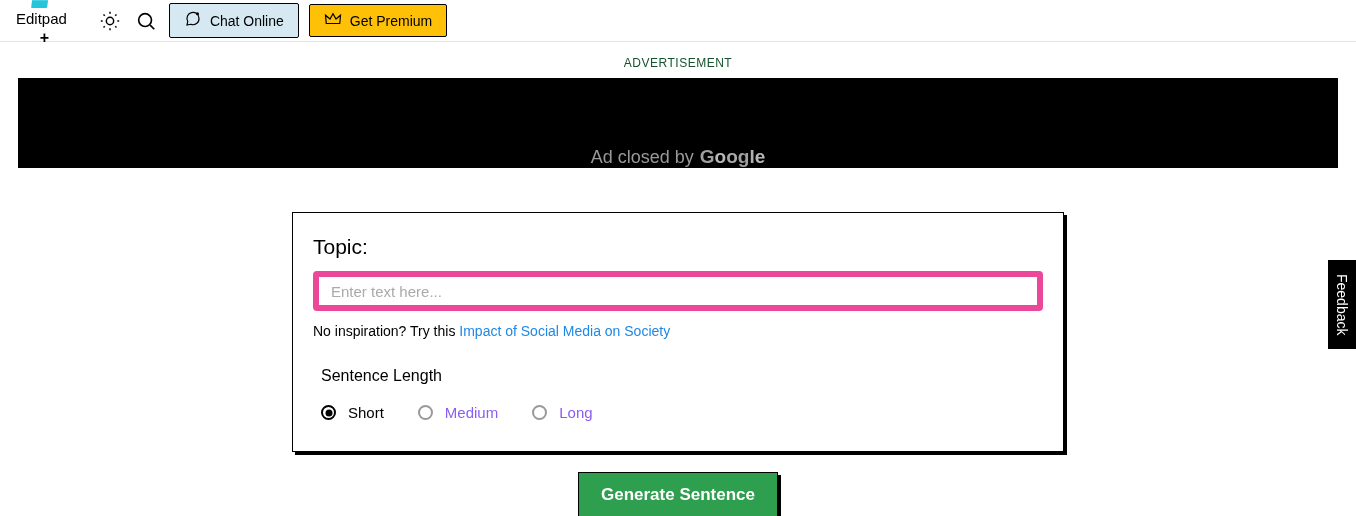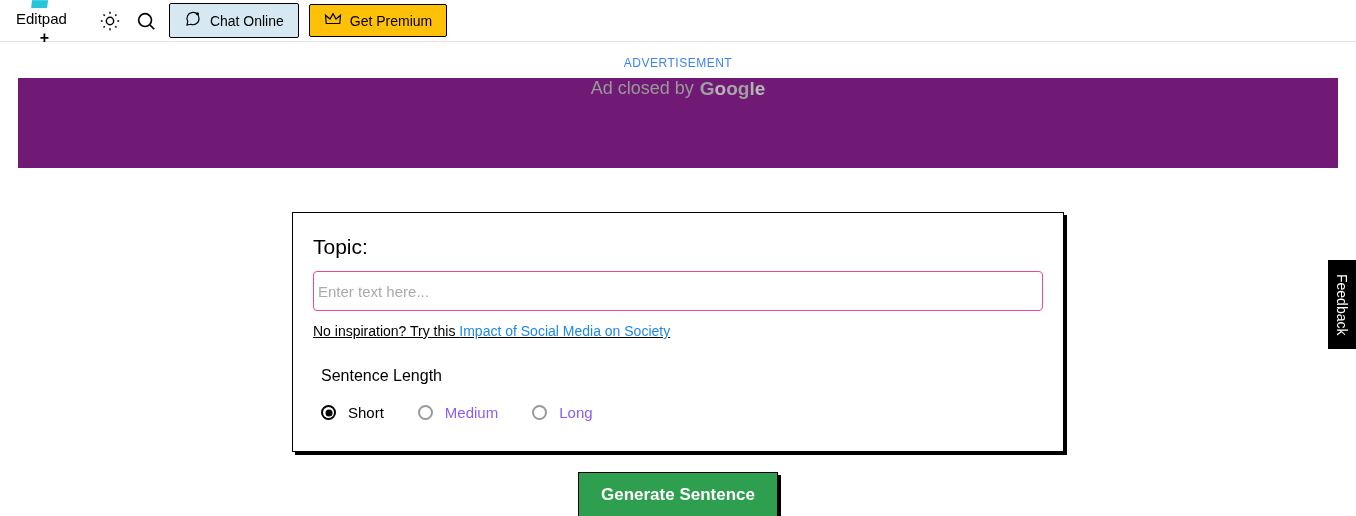--- a/index.html
+++ b/index.html
@@ -46,28 +46,28 @@
     border-radius: 2px;
     cursor: pointer;
     border: 1px solid #000;
     white-space: nowrap;
   }
   .btn-chat { background: #d6e9f2; }
   .btn-premium { background: #ffc107; }
   
   
   .ad-wrap { text-align: center; padding: 14px 0 6px; }
-  .ad-label { font-size: 12px; letter-spacing: 0.5px; color: #3b82f6; margin-bottom: 8px; }
+  .ad-label { font-size: 12px; letter-spacing: 0.5px; color: #14532d; margin-bottom: 8px; }
   .ad-banner {
     width: 1320px;
     height: 90px;
     margin: 0 auto;
-    background: #701a75;
-    display: flex;
-    align-items: flex-start;
+    background: #000000;
+    display: flex;
+    align-items: flex-end;
     justify-content: center;
     gap: 6px;
     color: #999;
     font-size: 18px;
   }
   .google-logo {
     font-size: 19px; font-weight: bold;
   }
   .g1{color:#a0a0a0}.g2{color:#b8b8b8}.g3{color:#a8a8a8}.g4{color:#a0a0a0}.g5{color:#b0b0b0}.g6{color:#b8b8b8}
   
@@ -77,29 +77,29 @@
     width: 772px;
     border: 1px solid #000;
     box-shadow: 3px 3px 0 #000;
     padding: 22px 20px 30px;
     background: #fff;
   }
   .topic-label { font-size: 21px; margin-bottom: 12px; }
   .topic-input {
     width: 100%;
     height: 40px;
-    border: 1px solid #ec4899;
+    border: 6px solid #ec4899;
     border-radius: 4px;
-    padding: 0 4px;
+    padding: 0 12px;
     font-size: 15px;
     color: #333;
     outline: none;
   }
   .topic-input::placeholder { color: #aaa; }
-  .inspire { font-size: 14px; margin-top: 12px; text-decoration: underline; }
+  .inspire { font-size: 14px; margin-top: 12px; }
   .inspire a { color: #1e88e5; text-decoration: none; }
   
   .options-row { display: flex; gap: 60px; margin-top: 28px; padding-left: 8px; }
   .opt-col { }
   .opt-title { font-size: 16px; margin-bottom: 19px; }
   .radio-row { display: flex; gap: 34px; align-items: center; }
   .radio-item { display: flex; align-items: center; gap: 12px; font-size: 15px; cursor: pointer; }
   .radio-item.disabled { color: #8b5cf6; cursor: default; }
   .radio-circle {
     width: 15px; height: 15px; border-radius: 50%;

